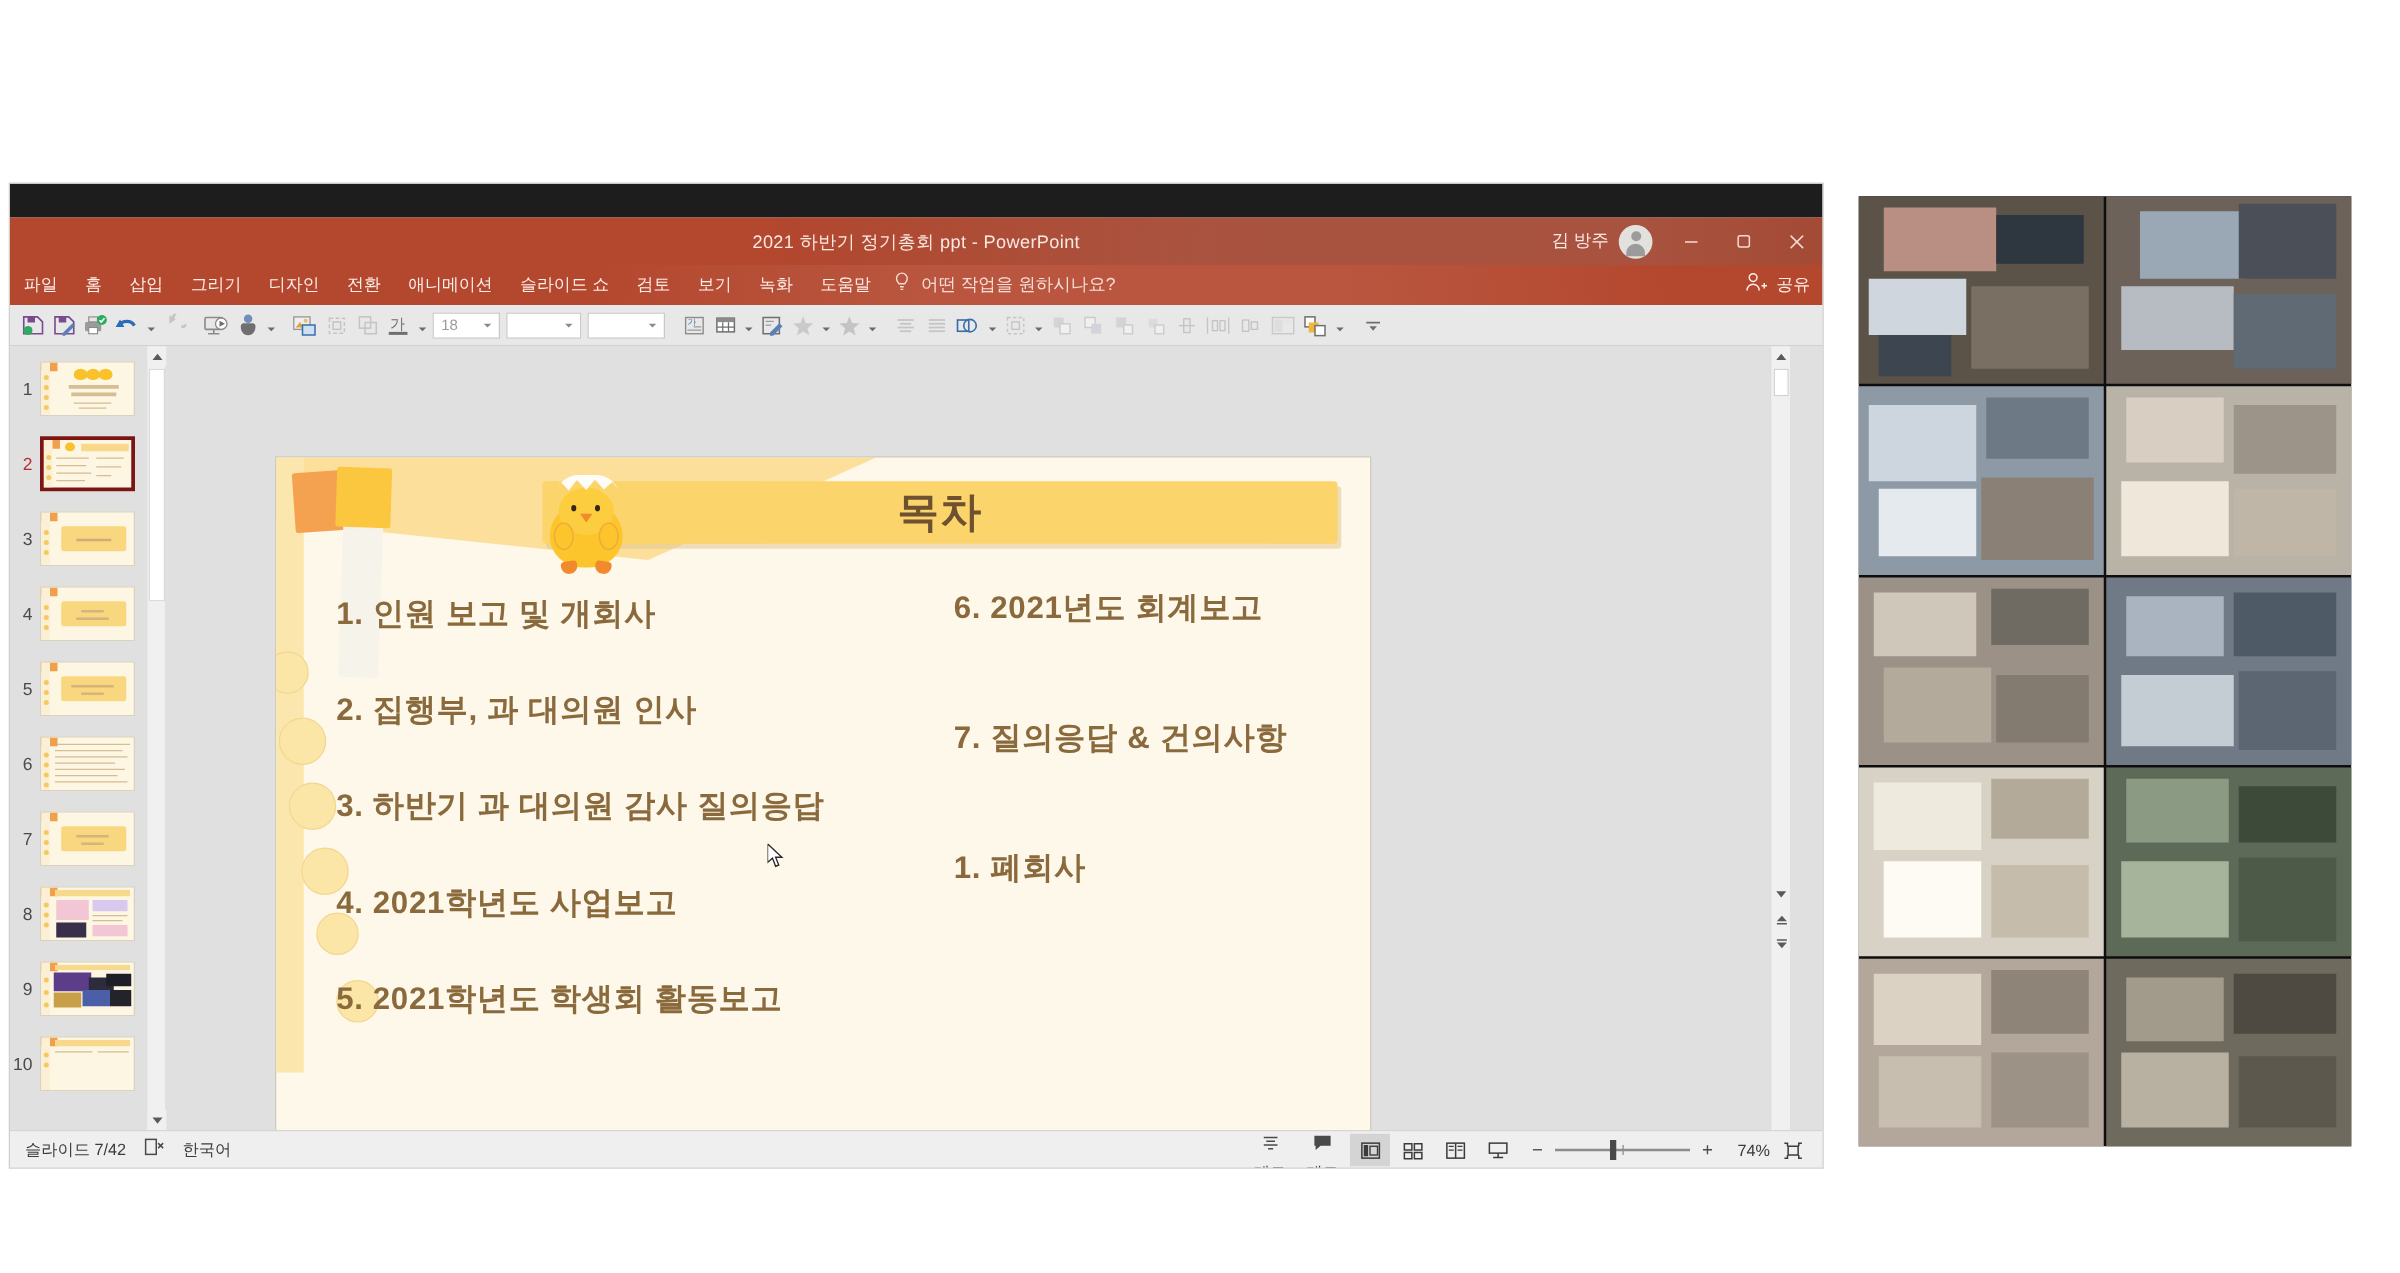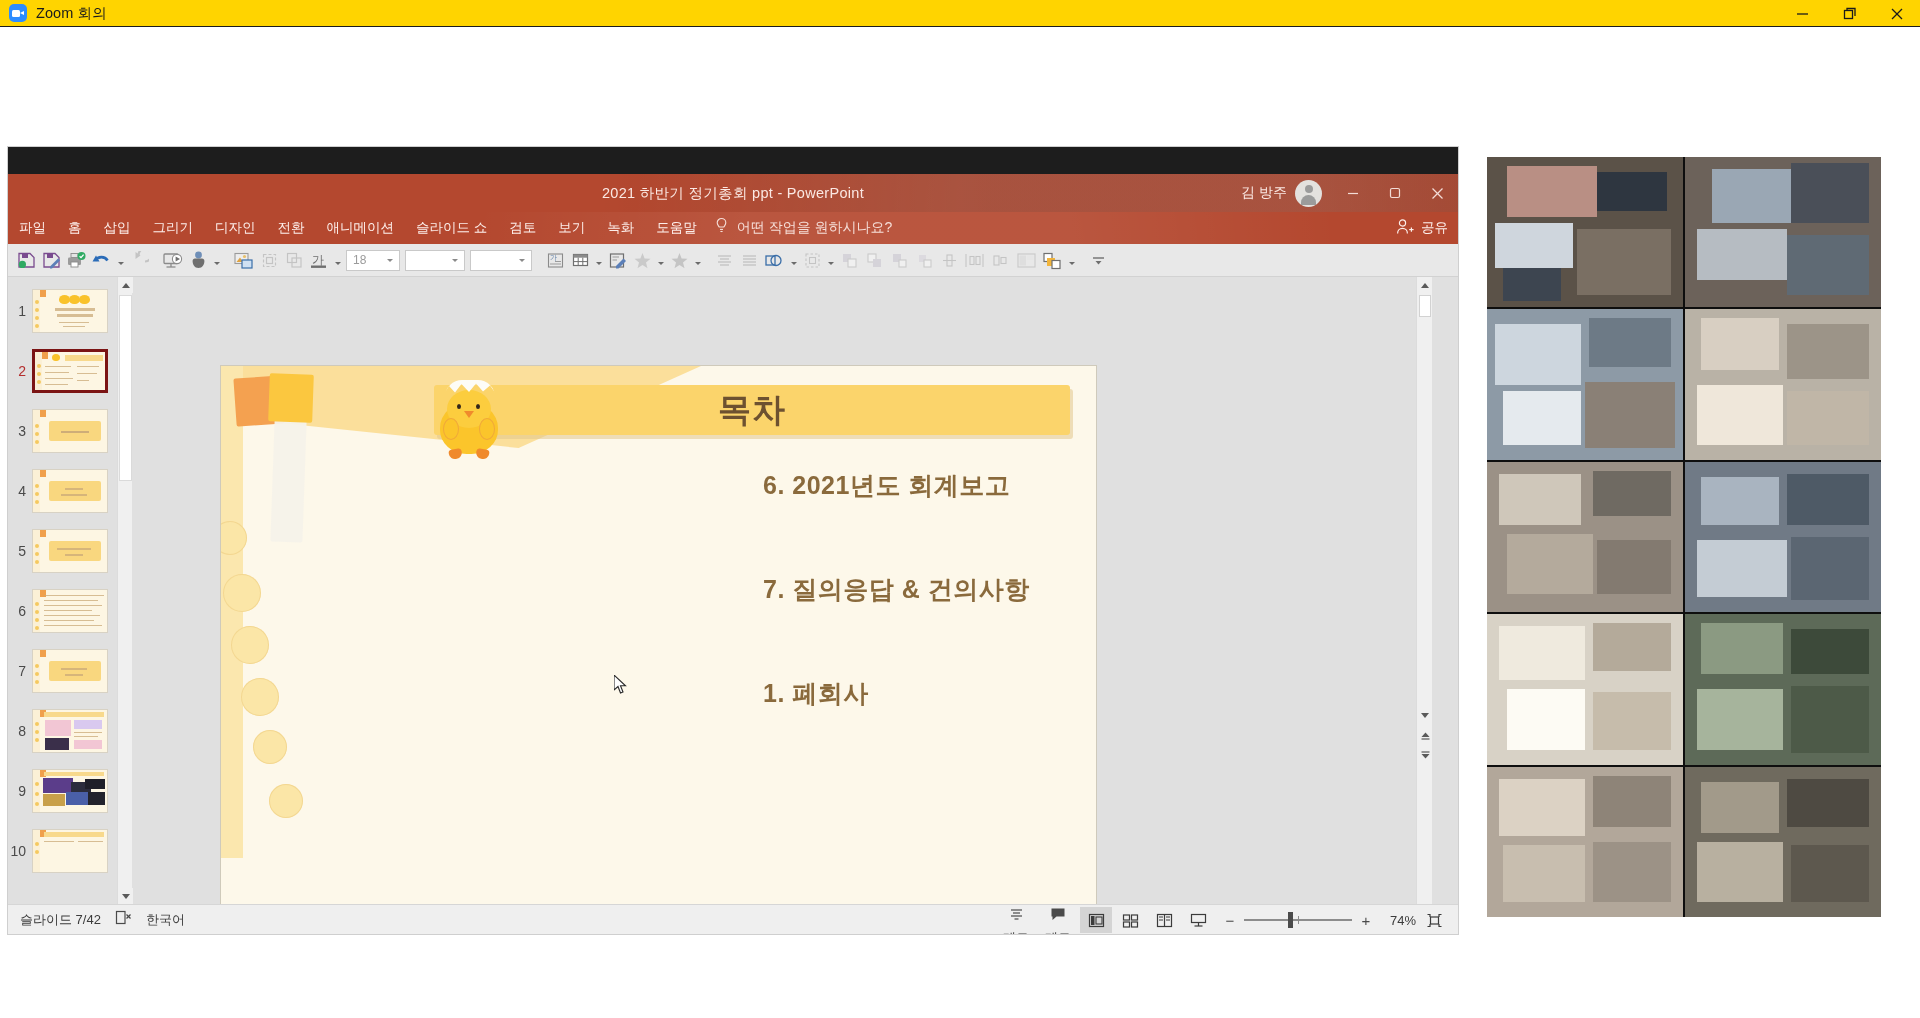--- a/index.html
+++ b/index.html
@@ -366,45 +366,20 @@
     background: #0e0e0e;
   }
   .vtile { position: relative; overflow: hidden; background: #2a2a2a; filter: blur(0.6px); }
   .vtile .px { position: absolute; }
 </style>
 </head>
 <body>
 
 <div id="zoom-window">
 
-  <div id="zoom-titlebar">
-    <div id="zoom-title-left">
-      <span class="zoom-cam-icon"></span>
-      <span id="zoom-title-text">Zoom 회의</span>
-    </div>
-    <div id="zoom-winctl">
-      <div class="zwin-btn">
-        <svg width="13" height="13" viewBox="0 0 13 13">
-            <line x1="1" y1="7" x2="12" y2="7" stroke="#1b1b1b" stroke-width="1.3"></line>
-          </svg>
-      </div>
-      <div class="zwin-btn">
-        <svg width="14" height="14" viewBox="0 0 14 14">
-          <rect x="1.5" y="3.5" width="8" height="8" fill="none" stroke="#1b1b1b" stroke-width="1.3"></rect>
-          <polyline points="4,3.5 4,1.5 12,1.5 12,9" fill="none" stroke="#1b1b1b" stroke-width="1.3"></polyline>
-        </svg>
-      </div>
-      <div class="zwin-btn">
-        <svg width="14" height="14" viewBox="0 0 14 14">
-          <line x1="2" y1="2" x2="12" y2="12" stroke="#1b1b1b" stroke-width="1.3"></line>
-          <line x1="12" y1="2" x2="2" y2="12" stroke="#1b1b1b" stroke-width="1.3"></line>
-        </svg>
-      </div>
-    </div>
-  </div>
 
   <div id="zoom-body">
 
     <div id="ppt-window">
       <div id="ppt-topstrip"></div>
 
       <div id="ppt-titlebar">
         <span id="ppt-title-text">2021 하반기 정기총회 ppt  -  PowerPoint</span>
         <div id="ppt-title-right">
           <div id="ppt-user">
@@ -914,20 +889,27 @@
               <span class="wing l"></span>
               <span class="wing r"></span>
               <span class="eye l"></span>
               <span class="eye r"></span>
               <span class="beak"></span>
               <span class="shell"></span>
               <span class="foot l"></span>
               <span class="foot r"></span>
             </div>
 
+            <div id="agenda-left">
+              <div class="agenda-item">1. 인원 보고 및 개회사</div>
+              <div class="agenda-item">2. 집행부, 과 대의원 인사</div>
+              <div class="agenda-item">3. 하반기 과 대의원 감사 질의응답</div>
+              <div class="agenda-item">4. 2021학년도 사업보고</div>
+              <div class="agenda-item">5. 2021학년도 학생회 활동보고</div>
+            </div>
 
             <div id="agenda-right">
               <div class="agenda-item">6. 2021년도 회계보고</div>
               <div class="agenda-item">7. 질의응답 &amp; 건의사항</div>
               <div class="agenda-item">1. 폐회사</div>
             </div>
           </div>
 
           <div id="mouse-cursor">
             <svg width="14" height="20" viewBox="0 0 14 20">

